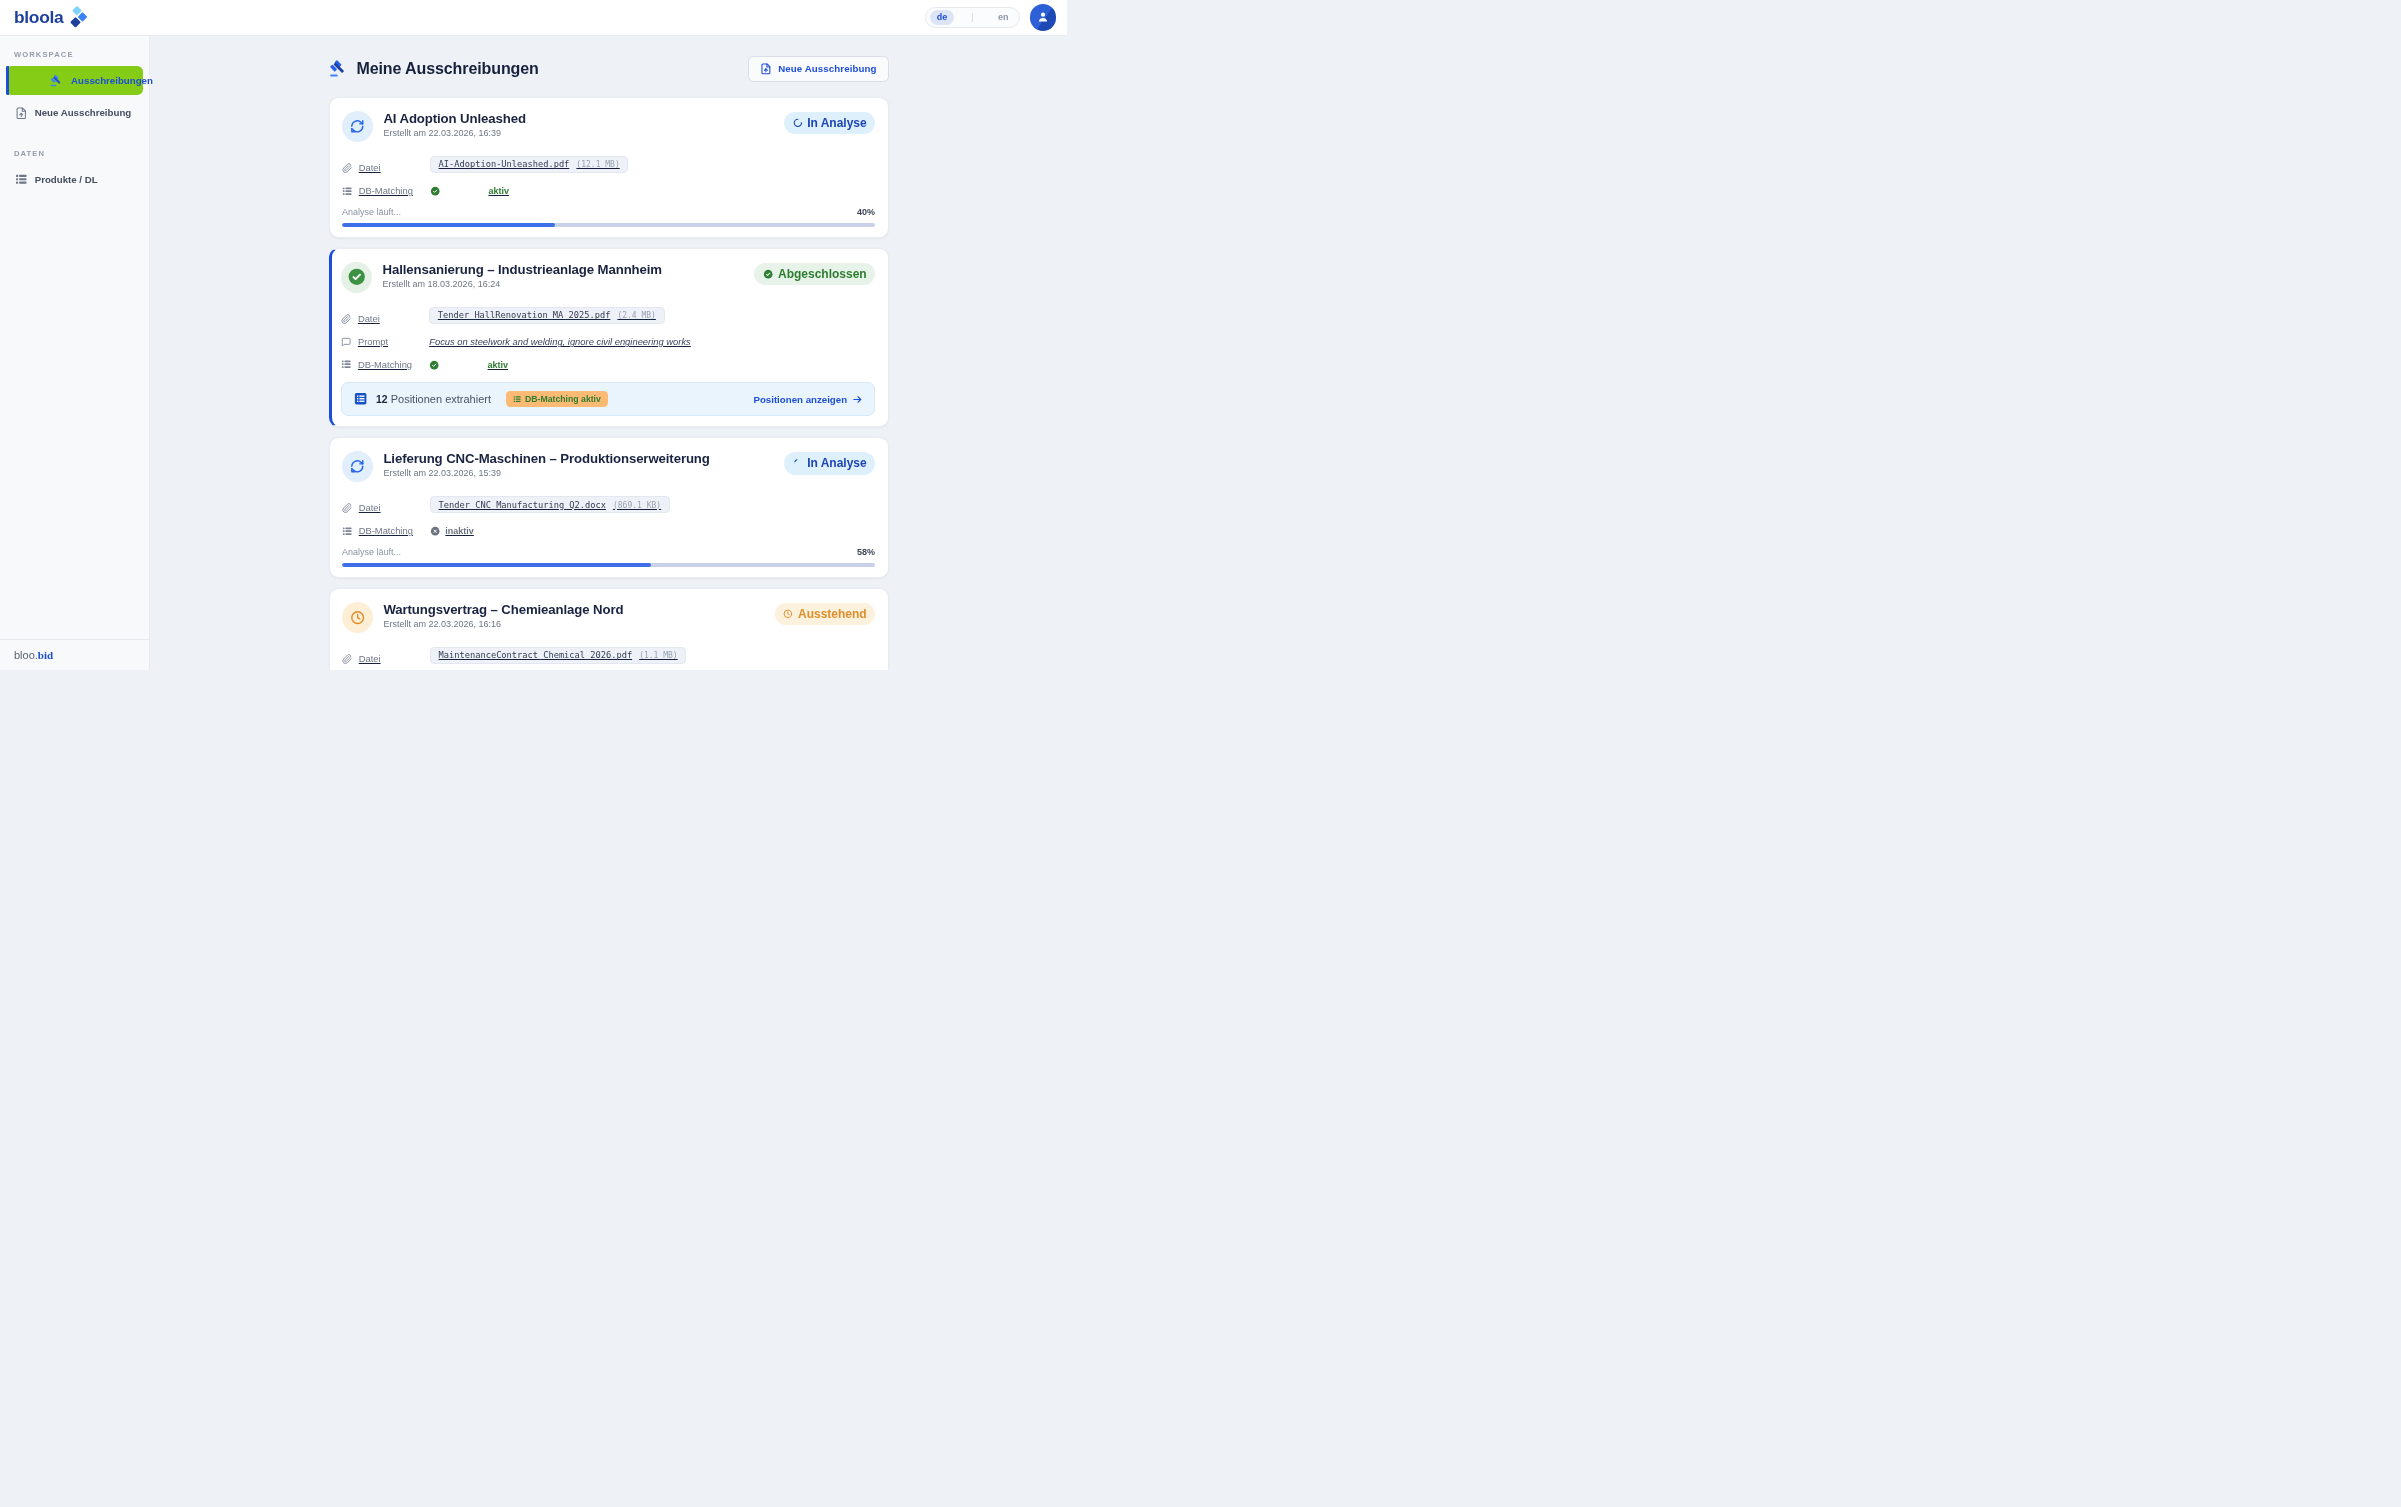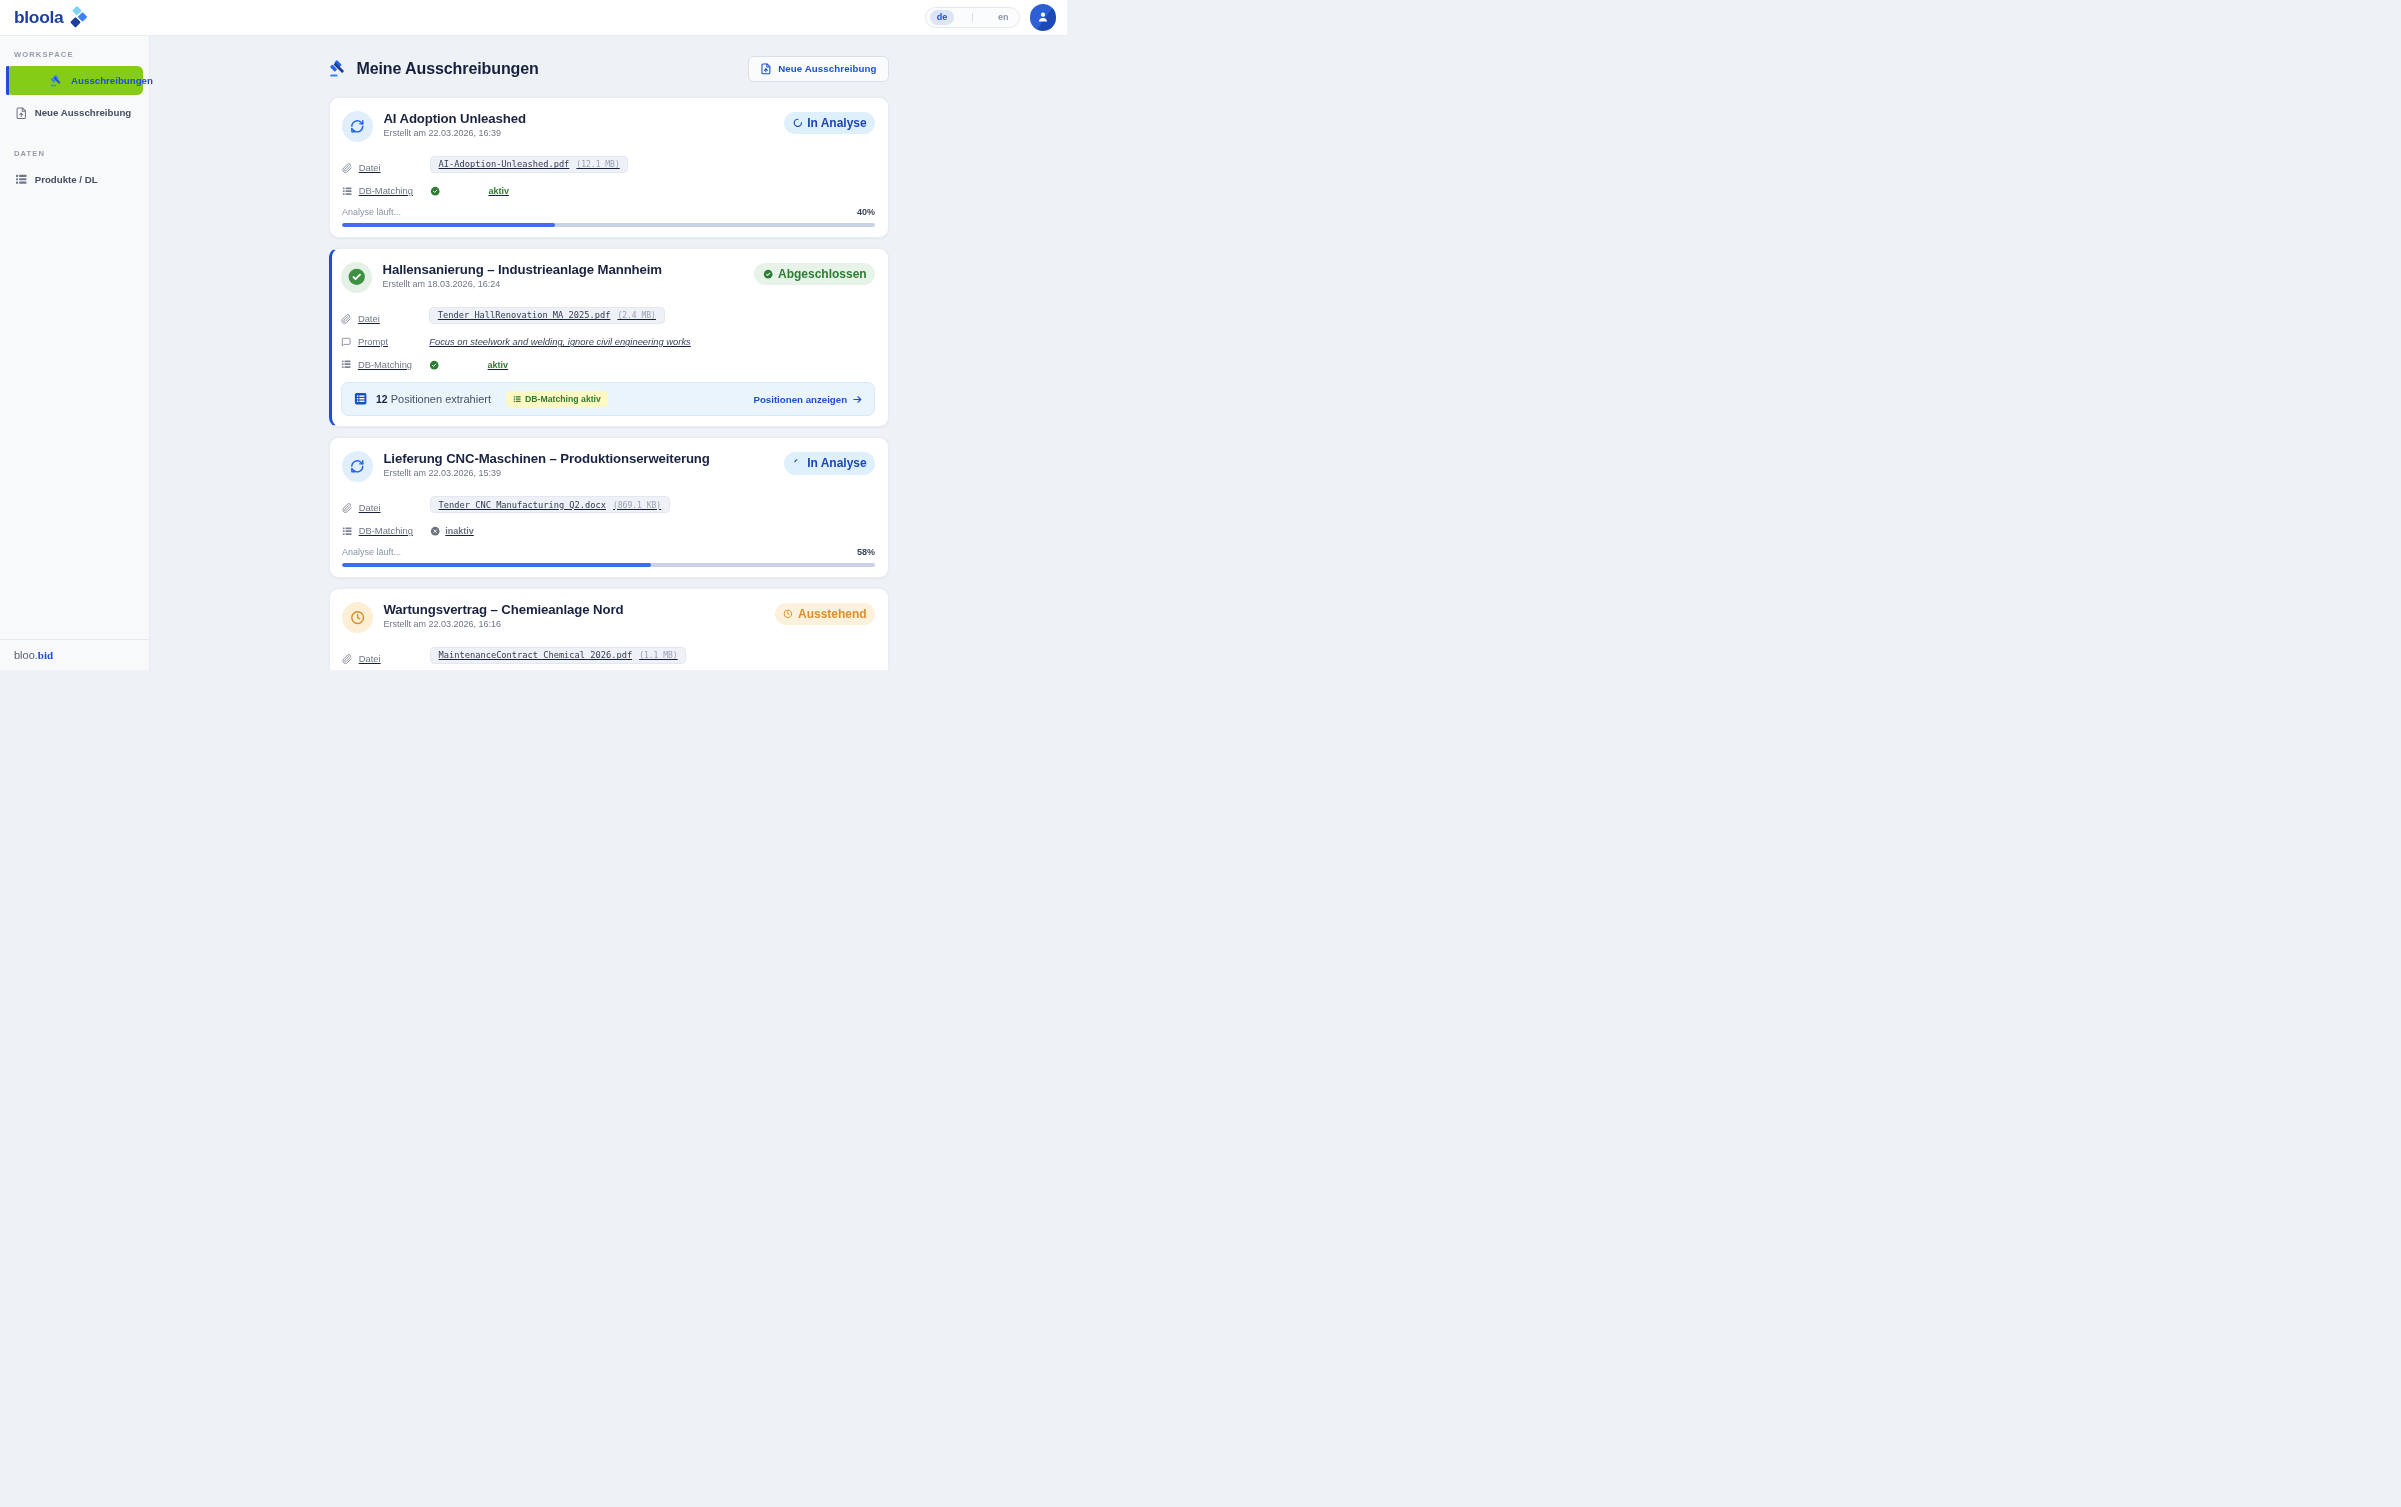--- a/index.html
+++ b/index.html
@@ -138,21 +138,21 @@
 
   .positions-row {
     margin-top:11.8px; background:#e9f4fc; border:0.7px solid #d6e9f7; border-radius:7px;
     padding:8.3px 11px; display:flex; align-items:center;
   }
   .pos-left { display:flex; align-items:center; gap:7.6px; flex:1; }
   .pos-count { font-size:10.4px; font-weight:800; color:#1a2340; }
   .pos-text { font-size:11px; color:#4a5264; }
   .mini-badge {
     display:flex; align-items:center; gap:4.2px; margin-left:7px;
-    background:#fef9c3; border-radius:4.2px; padding:2.8px 7px;
+    background:#fdba74; border-radius:4.2px; padding:2.8px 7px;
     font-size:8.7px; font-weight:600; color:#2e7d32;
   }
   .pos-link {
     display:flex; align-items:center; gap:4.9px; cursor:pointer;
     font-size:9.7px; font-weight:700; color:#1d4ed8;
   }
 </style>
 </head>
 <body>
 

